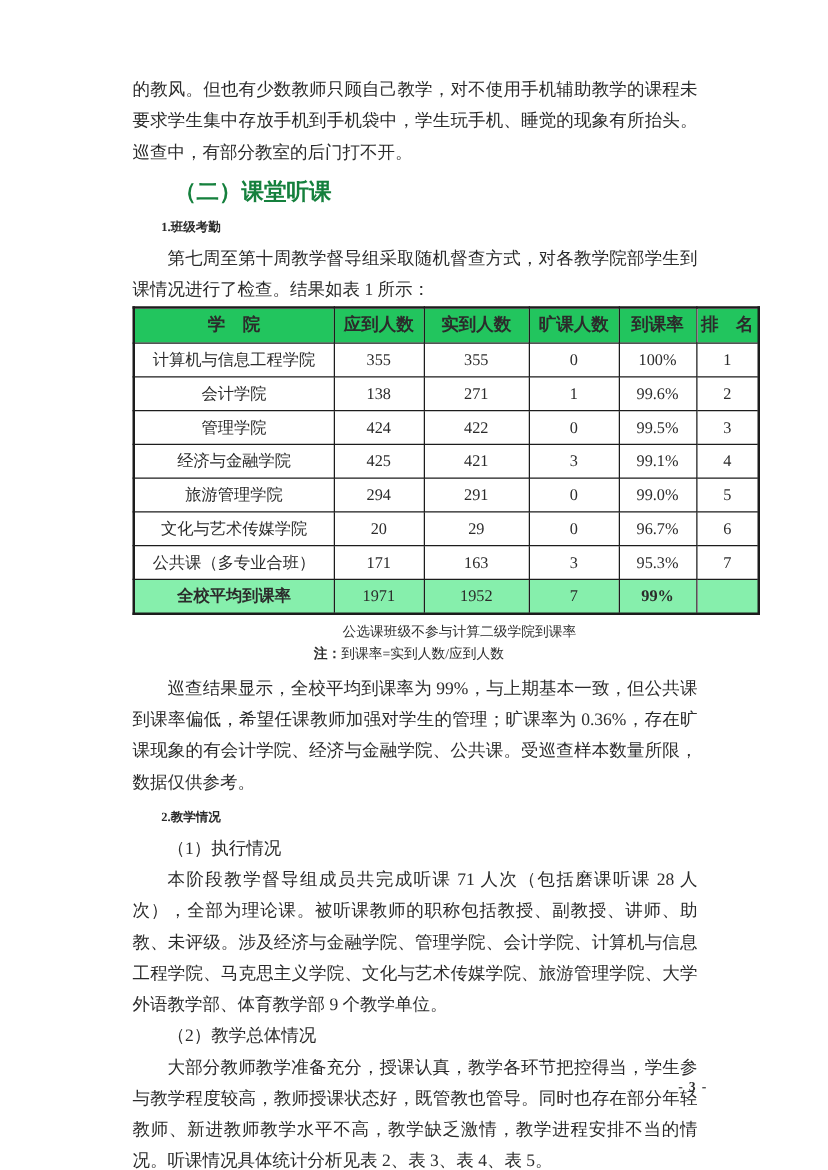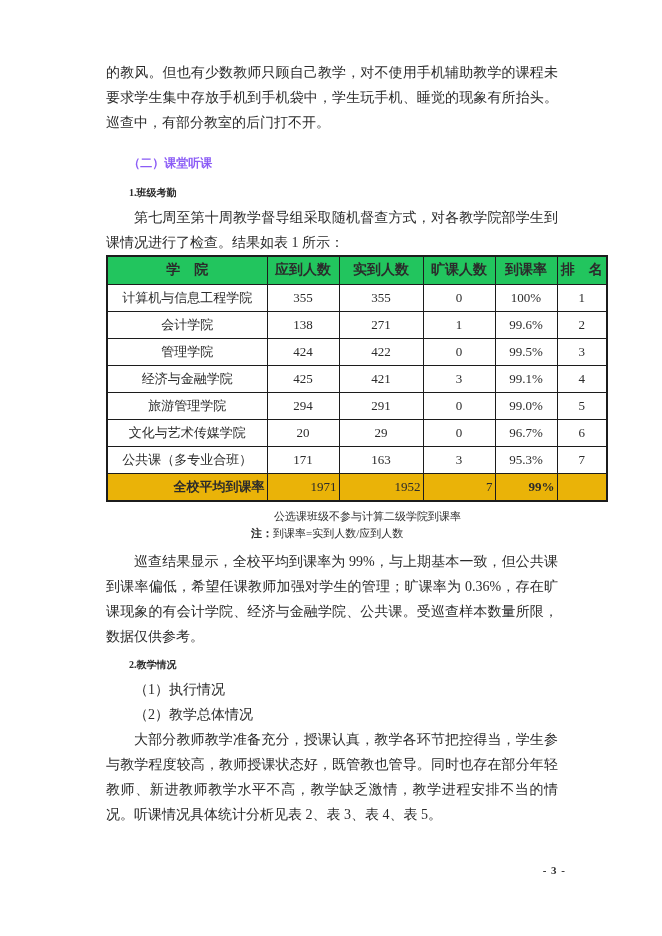--- a/index.html
+++ b/index.html
@@ -17,26 +17,26 @@
   .content {
     padding: 60px 60px 0 62px;
   }
   .para {
     font-size: 14px;
     line-height: 25px;
     text-align: justify;
   }
   .indent { text-indent: 2em; }
   .h-red {
-    color: #8b5cf6;
-    font-weight: bold;
-    font-size: 12px;
+    color: #15803d;
+    font-weight: bold;
+    font-size: 18px;
     line-height: 25px;
     text-indent: 1.85em;
-    margin-top: 16px;
+    margin-top: 6px;
   }
   .h-black {
     font-weight: bold;
     font-size: 10px;
     line-height: 25px;
     text-indent: 2.3em;
     margin-top: 4px;
   }
   .h-plain {
     font-size: 14px;
@@ -69,23 +69,22 @@
     overflow: hidden;
     white-space: nowrap;
   }
   table.tbl thead th {
     background: #22c55e;
     font-weight: bold;
     font-size: 14px;
     height: 28px;
   }
   table.tbl tr.total td {
-    background: #eab308;
+    background: #86efac;
     height: 23px;
-    text-align: right;
   }
   .b { font-weight: bold; }
   .note {
     margin-left: 145px;
     margin-top: 6px;
     font-size: 11px;
     line-height: 17px;
   }
   .note .note-line2 { padding-left: 23px; }
   .after-table { margin-top: 7px; }
@@ -205,20 +204,21 @@
       <div class="note-line note-line2">公选课班级不参与计算二级学院到课率</div>
       <div class="note-line"><span class="b">注：</span><span>到课率=实到人数/应到人数</span></div>
     </div>
 
     <p class="para indent after-table">巡查结果显示，全校平均到课率为 99%，与上期基本一致，但公共课到课率偏低，希望任课教师加强对学生的管理；旷课率为 0.36%，存在旷课现象的有会计学院、经济与金融学院、公共课。受巡查样本数量所限，数据仅供参考。</p>
 
     <p class="h-black sec2">2.教学情况</p>
 
     <p class="h-plain">（1）执行情况</p>
 
+    <p class="para indent">本阶段教学督导组成员共完成听课 71 人次（包括磨课听课 28 人次），全部为理论课。被听课教师的职称包括教授、副教授、讲师、助教、未评级。涉及经济与金融学院、管理学院、会计学院、计算机与信息工程学院、马克思主义学院、文化与艺术传媒学院、旅游管理学院、大学外语教学部、体育教学部 9 个教学单位。</p>
 
     <p class="h-plain">（2）教学总体情况</p>
 
     <p class="para indent">大部分教师教学准备充分，授课认真，教学各环节把控得当，学生参与教学程度较高，教师授课状态好，既管教也管导。同时也存在部分年轻教师、新进教师教学水平不高，教学缺乏激情，教学进程安排不当的情况。听课情况具体统计分析见表 2、表 3、表 4、表 5。</p>
 
   </div>
 
   <div class="page-num">- 3 -</div>
 </div>
 

